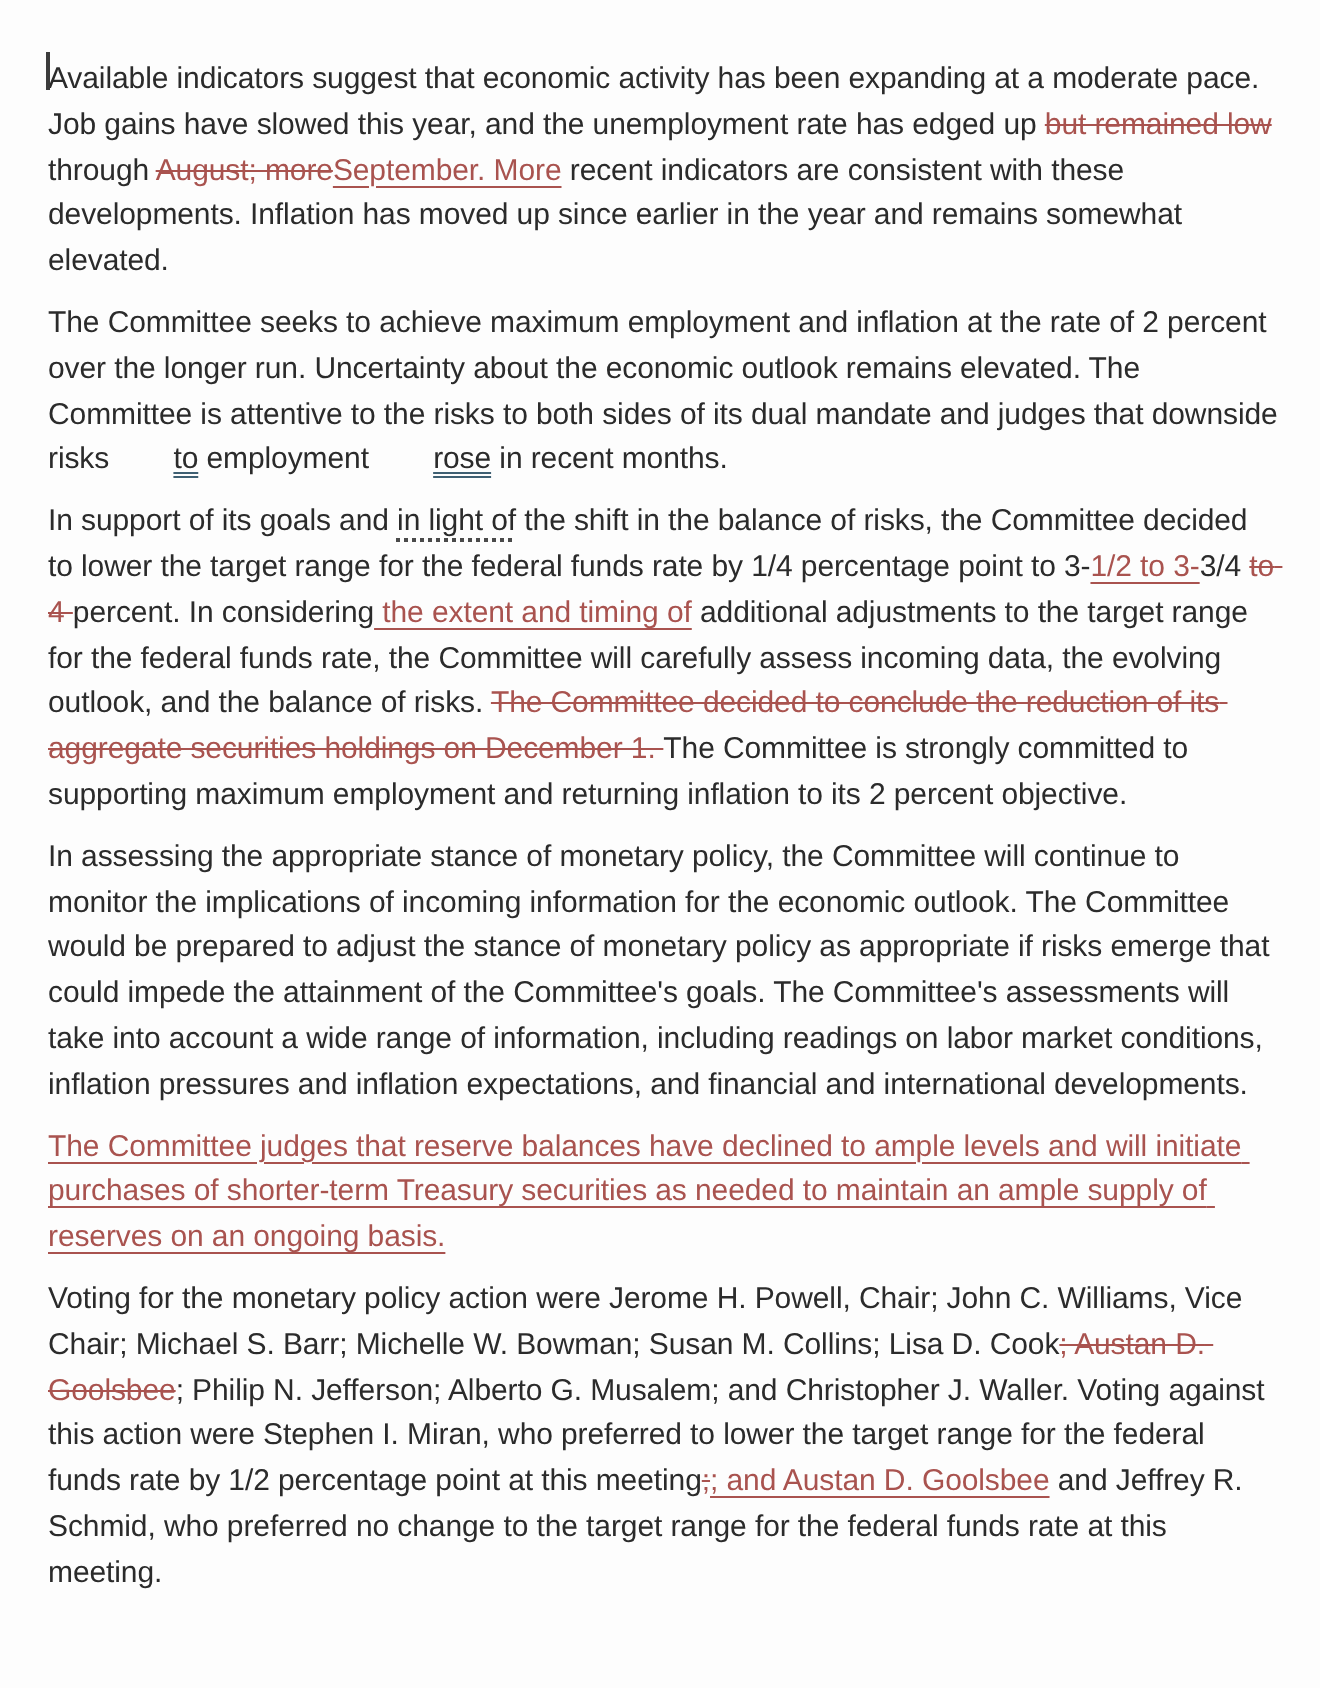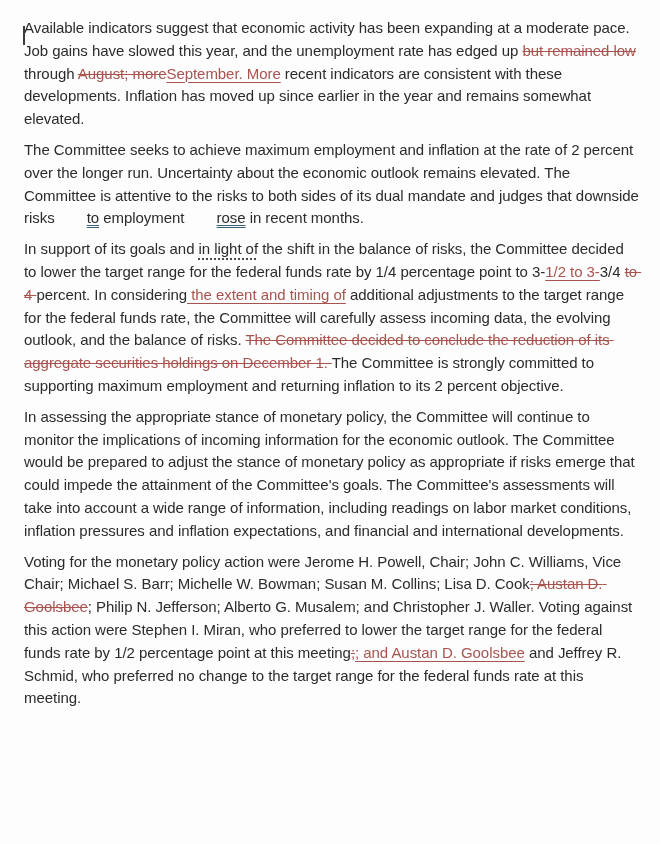--- a/index.html
+++ b/index.html
@@ -8,21 +8,21 @@
     --move: #3e5f72;
     --bg: #fdfdfd;
   }
   * { box-sizing: border-box; }
   html, body { margin: 0; padding: 0; background: var(--bg); }
   .page {
     position: relative;
     width: 660px;
     height: 844px;
     background: var(--bg);
-    padding: 17px 21px 0 24px;
+    padding: 29px 21px 0 24px;
     font-family: "Liberation Sans", sans-serif;
     font-size: 15px;
     line-height: 22.8px;
     letter-spacing: -0.05px;
     color: var(--ink);
     overflow: hidden;
   }
   .para { margin: 0 0 8px 0; }
   .run { white-space: pre-wrap; }
   .run-normal { color: var(--ink); }
@@ -64,15 +64,16 @@
 </head>
 <body>
 
 <div class="page">
   <div class="caret"></div>
   <div id="doc" class="doc">
       <p class="para"><span class="run run-normal">Available indicators suggest that economic activity has been expanding at a moderate pace. Job gains have slowed this year, and the unemployment rate has edged up </span><span class="run run-deleted">but remained low</span><span class="run run-normal"> through </span><span class="run run-deleted">August; more</span><span class="run run-inserted">September. More</span><span class="run run-normal"> recent indicators are consistent with these developments. Inflation has moved up since earlier in the year and remains somewhat elevated.</span></p>
       <p class="para"><span class="run run-normal">The Committee seeks to achieve maximum employment and inflation at the rate of 2 percent over the longer run. Uncertainty about the economic outlook remains elevated. The Committee is attentive to the risks to both sides of its dual mandate and judges that downside risks </span><span class="run run-inserted-double">to</span><span class="run run-normal"> employment </span><span class="run run-inserted-double">rose</span><span class="run run-normal"> in recent months.</span></p>
       <p class="para"><span class="run run-normal">In support of its goals and </span><span class="run run-inserted-dotted">in light of</span><span class="run run-normal"> the shift in the balance of risks, the Committee decided to lower the target range for the federal funds rate by 1/4 percentage point to 3-</span><span class="run run-inserted">1/2 to 3-</span><span class="run run-normal">3/4 </span><span class="run run-deleted">to 4 </span><span class="run run-normal">percent. In considering</span><span class="run run-inserted"> the extent and timing of</span><span class="run run-normal"> additional adjustments to the target range for the federal funds rate, the Committee will carefully assess incoming data, the evolving outlook, and the balance of risks. </span><span class="run run-deleted">The Committee decided to conclude the reduction of its aggregate securities holdings on December 1. </span><span class="run run-normal">The Committee is strongly committed to supporting maximum employment and returning inflation to its 2 percent objective.</span></p>
       <p class="para"><span class="run run-normal">In assessing the appropriate stance of monetary policy, the Committee will continue to monitor the implications of incoming information for the economic outlook. The Committee would be prepared to adjust the stance of monetary policy as appropriate if risks emerge that could impede the attainment of the Committee's goals. The Committee's assessments will take into account a wide range of information, including readings on labor market conditions, inflation pressures and inflation expectations, and financial and international developments.</span></p>
+      <p class="para"><span class="run run-inserted">The Committee judges that reserve balances have declined to ample levels and will initiate purchases of shorter-term Treasury securities as needed to maintain an ample supply of reserves on an ongoing basis.</span></p>
       <p class="para"><span class="run run-normal">Voting for the monetary policy action were Jerome H. Powell, Chair; John C. Williams, Vice Chair; Michael S. Barr; Michelle W. Bowman; Susan M. Collins; Lisa D. Cook</span><span class="run run-deleted">; Austan D. Goolsbee</span><span class="run run-normal">; Philip N. Jefferson; Alberto G. Musalem; and Christopher J. Waller. Voting against this action were Stephen I. Miran, who preferred to lower the target range for the federal funds rate by 1/2 percentage point at this meeting</span><span class="run run-deleted">;</span><span class="run run-inserted">; and Austan D. Goolsbee</span><span class="run run-normal"> and Jeffrey R. Schmid, who preferred no change to the target range for the federal funds rate at this meeting.</span></p>
     </div>
 </div>
 
 </body></html>

